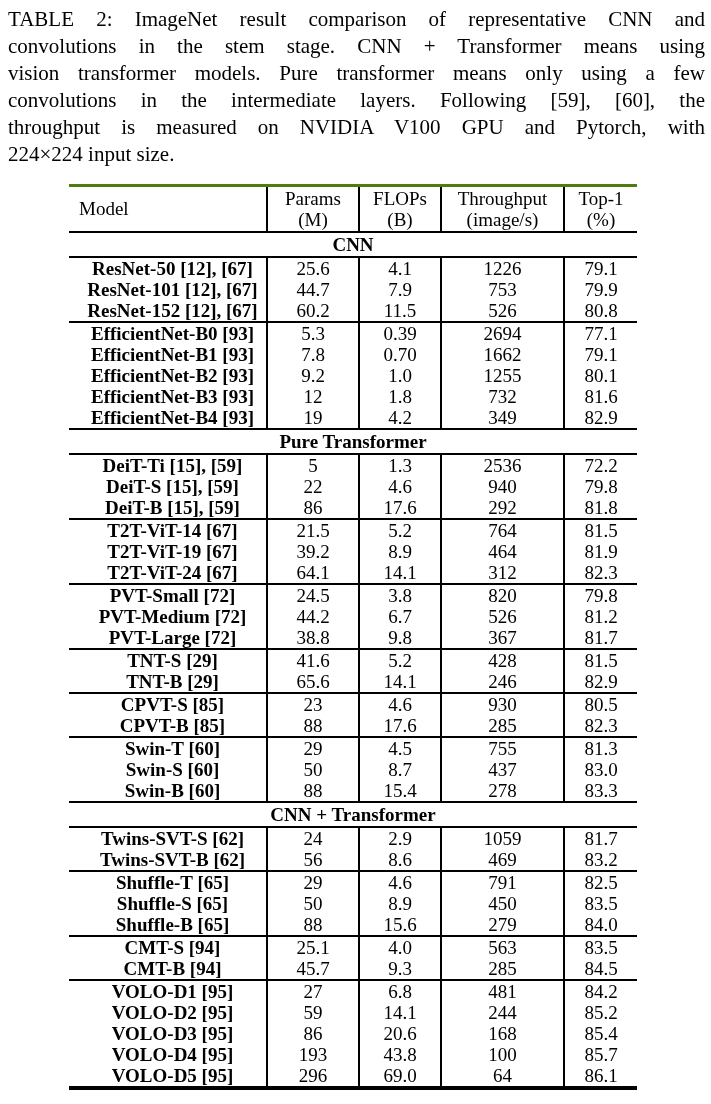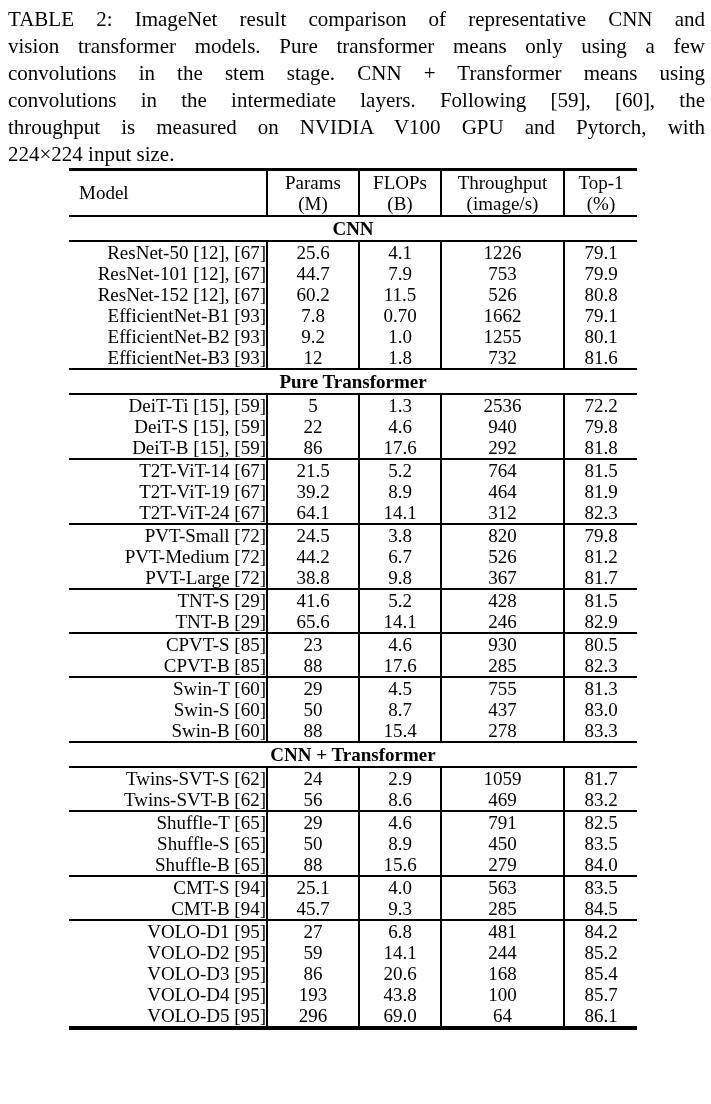--- a/index.html
+++ b/index.html
@@ -21,59 +21,59 @@
     text-align: justify;
     text-align-last: justify;
   }
   .caption .cline.last {
     text-align-last: left;
   }
   table.tbl {
     border-collapse: collapse;
     table-layout: fixed;
     width: 568px;
-    margin: 0 0 0 69px;
-    border-top: 3px solid #000000;
+    margin: 16px 0 0 69px;
+    border-top: 3px solid #4d7c0f;
     border-bottom: 4px solid #000;
   }
   th, td {
     padding: 0;
     font-size: 19px;
     font-weight: normal;
     overflow: hidden;
     white-space: nowrap;
   }
   thead th {
     border-bottom: 2px solid #000;
     height: 44px;
     vertical-align: middle;
   }
   thead th .hline { line-height: 21px; text-align: center; }
   th.model-h { text-align: left; padding-left: 10px; }
   .vline { border-left: 2px solid #000; }
-  td.model { text-align: right; padding-left: 10px; }
+  td.model { text-align: center; padding-left: 10px; font-weight: bold; }
   td.num { text-align: center; }
   tbody td { height: 21px; line-height: 21px; }
   tr.section td {
     font-weight: bold;
     text-align: center;
     border-top: 2px solid #000;
     border-bottom: 2px solid #000;
     height: 23px;
     line-height: 23px;
   }
   tr.gstart td { border-top: 2px solid #000; }
 </style>
 </head>
 <body>
 
 <div class="caption">
   <div class="cline">TABLE 2: ImageNet result comparison of representative CNN and</div>
+  <div class="cline">convolutions in the stem stage. CNN + Transformer means using</div>
   <div class="cline">vision transformer models. Pure transformer means only using a few</div>
-  <div class="cline">convolutions in the stem stage. CNN + Transformer means using</div>
   <div class="cline">convolutions in the intermediate layers. Following [59], [60], the</div>
   <div class="cline">throughput is measured on NVIDIA V100 GPU and Pytorch, with</div>
   <div class="cline last">224×224 input size.</div>
 </div>
 
 <table class="tbl">
   <colgroup>
     <col style="width:198px">
     <col style="width:92px">
     <col style="width:82px">
@@ -119,20 +119,27 @@
         <td class="num vline">753</td>
         <td class="num vline">79.9</td>
       </tr>
       <tr>
         <td class="model">ResNet-152 [12], [67]</td>
         <td class="num vline">60.2</td>
         <td class="num vline">11.5</td>
         <td class="num vline">526</td>
         <td class="num vline">80.8</td>
       </tr>
+      <tr class="gstart">
+        <td class="model">EfficientNet-B0 [93]</td>
+        <td class="num vline">5.3</td>
+        <td class="num vline">0.39</td>
+        <td class="num vline">2694</td>
+        <td class="num vline">77.1</td>
+      </tr>
       <tr>
         <td class="model">EfficientNet-B1 [93]</td>
         <td class="num vline">7.8</td>
         <td class="num vline">0.70</td>
         <td class="num vline">1662</td>
         <td class="num vline">79.1</td>
       </tr>
       <tr>
         <td class="model">EfficientNet-B2 [93]</td>
         <td class="num vline">9.2</td>
@@ -140,20 +147,27 @@
         <td class="num vline">1255</td>
         <td class="num vline">80.1</td>
       </tr>
       <tr>
         <td class="model">EfficientNet-B3 [93]</td>
         <td class="num vline">12</td>
         <td class="num vline">1.8</td>
         <td class="num vline">732</td>
         <td class="num vline">81.6</td>
       </tr>
+      <tr>
+        <td class="model">EfficientNet-B4 [93]</td>
+        <td class="num vline">19</td>
+        <td class="num vline">4.2</td>
+        <td class="num vline">349</td>
+        <td class="num vline">82.9</td>
+      </tr>
       <tr class="section">
         <td colspan="5">Pure Transformer</td>
       </tr>
       <tr>
         <td class="model">DeiT-Ti [15], [59]</td>
         <td class="num vline">5</td>
         <td class="num vline">1.3</td>
         <td class="num vline">2536</td>
         <td class="num vline">72.2</td>
       </tr>

